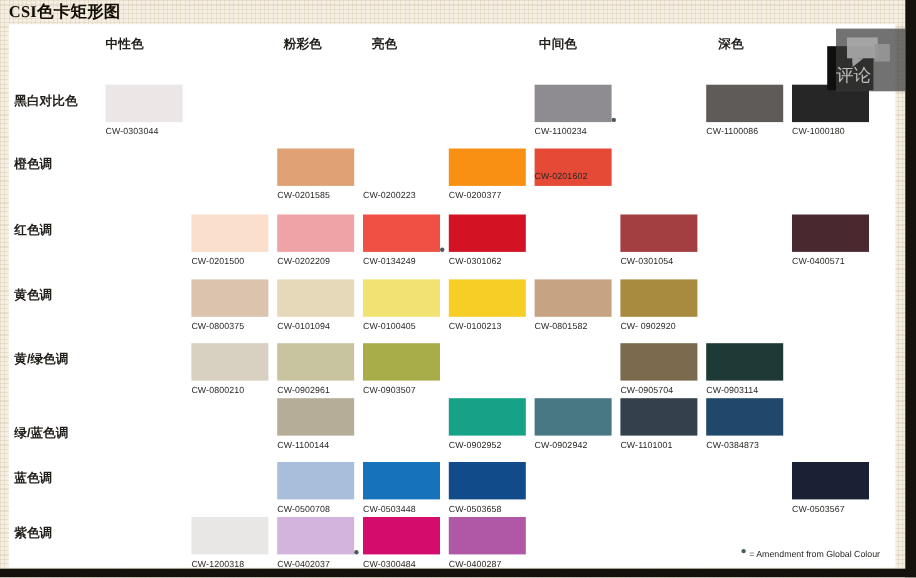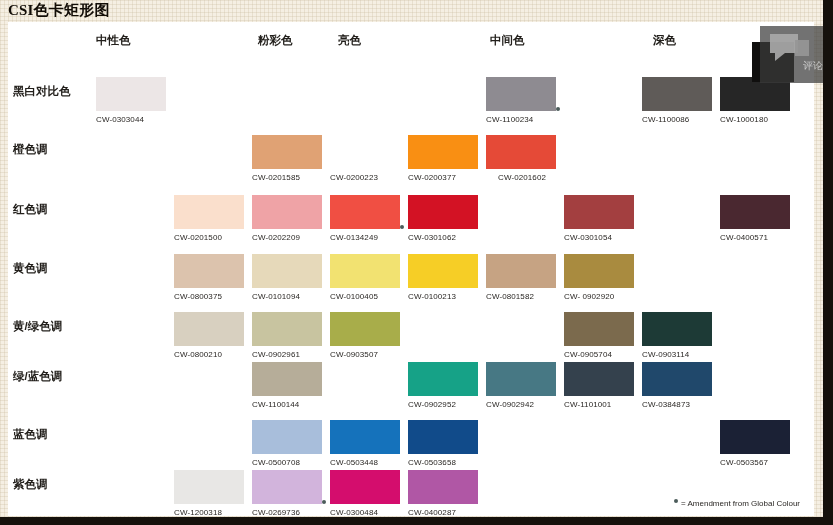--- a/index.html
+++ b/index.html
@@ -129,22 +129,22 @@
     border-bottom: 4px solid transparent;
   }
   #comment-widget .bubble-second {
     position: absolute; left: 35px; top: 14px;
     width: 14px; height: 16px;
     background: rgba(150,150,150,.92);
   }
   #comment-label {
     position: absolute;
     left: 0; right: 0; top: 33px;
-    text-align: right;
-    font-size: 10px;
+    text-align: left;
+    font-size: 16px;
     color: rgba(225,225,225,.78);
     font-family: "Liberation Sans", "DejaVu Sans", sans-serif;
   }
   #comment-shadow {
     position: absolute;
     left: 752px; top: 42px;
     width: 42px; height: 40px;
     background: #100f0e;
   }
 </style>
@@ -177,21 +177,21 @@
       <div class="swatch" title="CW-1000180" style="left: 712px; top: 55px; background: rgb(38, 38, 38);"></div>
       <div class="swatch-code" style="left: 712px; top: 93px;">CW-1000180</div>
       <div class="row-label" style="top: 120px;">橙色调</div>
       <div class="swatch" title="CW-0201585" style="left: 244px; top: 113px; background: rgb(224, 162, 116);"></div>
       <div class="swatch-code" style="left: 244px; top: 151px;">CW-0201585</div>
       <div class="swatch" title="CW-0200223" style="left: 322px; top: 113px;"></div>
       <div class="swatch-code" style="left: 322px; top: 151px;">CW-0200223</div>
       <div class="swatch" title="CW-0200377" style="left: 400px; top: 113px; background: rgb(249, 143, 19);"></div>
       <div class="swatch-code" style="left: 400px; top: 151px;">CW-0200377</div>
       <div class="swatch" title="CW-0201602" style="left: 478px; top: 113px; background: rgb(229, 74, 55);"></div>
-      <div class="swatch-code" style="left: 478px; top: 151px; margin-left: 12px;">CW-0201602</div>
+      <div class="swatch-code" style="left: 478px; top: 134px;">CW-0201602</div>
       <div class="row-label" style="top: 180px;">红色调</div>
       <div class="swatch" title="CW-0201500" style="left: 166px; top: 173px; background: rgb(250, 223, 204);"></div>
       <div class="swatch-code" style="left: 166px; top: 211px;">CW-0201500</div>
       <div class="swatch" title="CW-0202209" style="left: 244px; top: 173px; background: rgb(239, 163, 166);"></div>
       <div class="swatch-code" style="left: 244px; top: 211px;">CW-0202209</div>
       <div class="swatch" title="CW-0201908" style="left: 322px; top: 173px; background: rgb(240, 79, 67);"></div>
       <div class="swatch-code" style="left: 322px; top: 211px;">CW-0134249</div>
       <div class="amend-dot" style="left: 392px; top: 203px; background: rgb(75, 92, 90);"></div>
       <div class="swatch" title="CW-0301062" style="left: 400px; top: 173px; background: rgb(211, 18, 36);"></div>
       <div class="swatch-code" style="left: 400px; top: 211px;">CW-0301062</div>
@@ -216,21 +216,21 @@
       <div class="swatch" title="CW-0800210" style="left: 166px; top: 290px; background: rgb(216, 208, 192);"></div>
       <div class="swatch-code" style="left: 166px; top: 328px;">CW-0800210</div>
       <div class="swatch" title="CW-0902961" style="left: 244px; top: 290px; background: rgb(200, 196, 160);"></div>
       <div class="swatch-code" style="left: 244px; top: 328px;">CW-0902961</div>
       <div class="swatch" title="CW-0903507" style="left: 322px; top: 290px; background: rgb(168, 173, 74);"></div>
       <div class="swatch-code" style="left: 322px; top: 328px;">CW-0903507</div>
       <div class="swatch" title="CW-0905704" style="left: 556px; top: 290px; background: rgb(123, 106, 77);"></div>
       <div class="swatch-code" style="left: 556px; top: 328px;">CW-0905704</div>
       <div class="swatch" title="CW-0903114" style="left: 634px; top: 290px; background: rgb(29, 58, 54);"></div>
       <div class="swatch-code" style="left: 634px; top: 328px;">CW-0903114</div>
-      <div class="row-label" style="top: 347px;">绿/蓝色调</div>
+      <div class="row-label" style="top: 364px;">绿/蓝色调</div>
       <div class="swatch" title="CW-1100144" style="left: 244px; top: 340px; background: rgb(182, 173, 153);"></div>
       <div class="swatch-code" style="left: 244px; top: 378px;">CW-1100144</div>
       <div class="swatch" title="CW-0902952" style="left: 400px; top: 340px; background: rgb(22, 162, 135);"></div>
       <div class="swatch-code" style="left: 400px; top: 378px;">CW-0902952</div>
       <div class="swatch" title="CW-0902942" style="left: 478px; top: 340px; background: rgb(71, 120, 132);"></div>
       <div class="swatch-code" style="left: 478px; top: 378px;">CW-0902942</div>
       <div class="swatch" title="CW-1101001" style="left: 556px; top: 340px; background: rgb(52, 65, 77);"></div>
       <div class="swatch-code" style="left: 556px; top: 378px;">CW-1101001</div>
       <div class="swatch" title="CW-0501079" style="left: 634px; top: 340px; background: rgb(32, 72, 107);"></div>
       <div class="swatch-code" style="left: 634px; top: 378px;">CW-0384873</div>
@@ -240,21 +240,21 @@
       <div class="swatch" title="CW-0503448" style="left: 322px; top: 398px; background: rgb(21, 114, 187);"></div>
       <div class="swatch-code" style="left: 322px; top: 436px;">CW-0503448</div>
       <div class="swatch" title="CW-0503658" style="left: 400px; top: 398px; background: rgb(17, 75, 138);"></div>
       <div class="swatch-code" style="left: 400px; top: 436px;">CW-0503658</div>
       <div class="swatch" title="CW-0503567" style="left: 712px; top: 398px; background: rgb(27, 33, 53);"></div>
       <div class="swatch-code" style="left: 712px; top: 436px;">CW-0503567</div>
       <div class="row-label" style="top: 455px;">紫色调</div>
       <div class="swatch" title="CW-1200318" style="left: 166px; top: 448px; background: rgb(232, 231, 229);"></div>
       <div class="swatch-code" style="left: 166px; top: 486px;">CW-1200318</div>
       <div class="swatch" title="CW-0402037" style="left: 244px; top: 448px; background: rgb(210, 180, 220);"></div>
-      <div class="swatch-code" style="left: 244px; top: 486px;">CW-0269736</div>
+      <div class="swatch-code" style="left: 244px; top: 486px;">CW-0402037</div>
       <div class="amend-dot" style="left: 314px; top: 478px; background: rgb(75, 92, 90);"></div>
       <div class="swatch" title="CW-0300484" style="left: 322px; top: 448px; background: rgb(212, 13, 109);"></div>
       <div class="swatch-code" style="left: 322px; top: 486px;">CW-0300484</div>
       <div class="swatch" title="CW-0400287" style="left: 400px; top: 448px; background: rgb(176, 87, 165);"></div>
       <div class="swatch-code" style="left: 400px; top: 486px;">CW-0400287</div>
     </div>
 
   <div id="legend">
     <span id="legend-dot"></span>
     <span>= Amendment from Global Colour</span>

